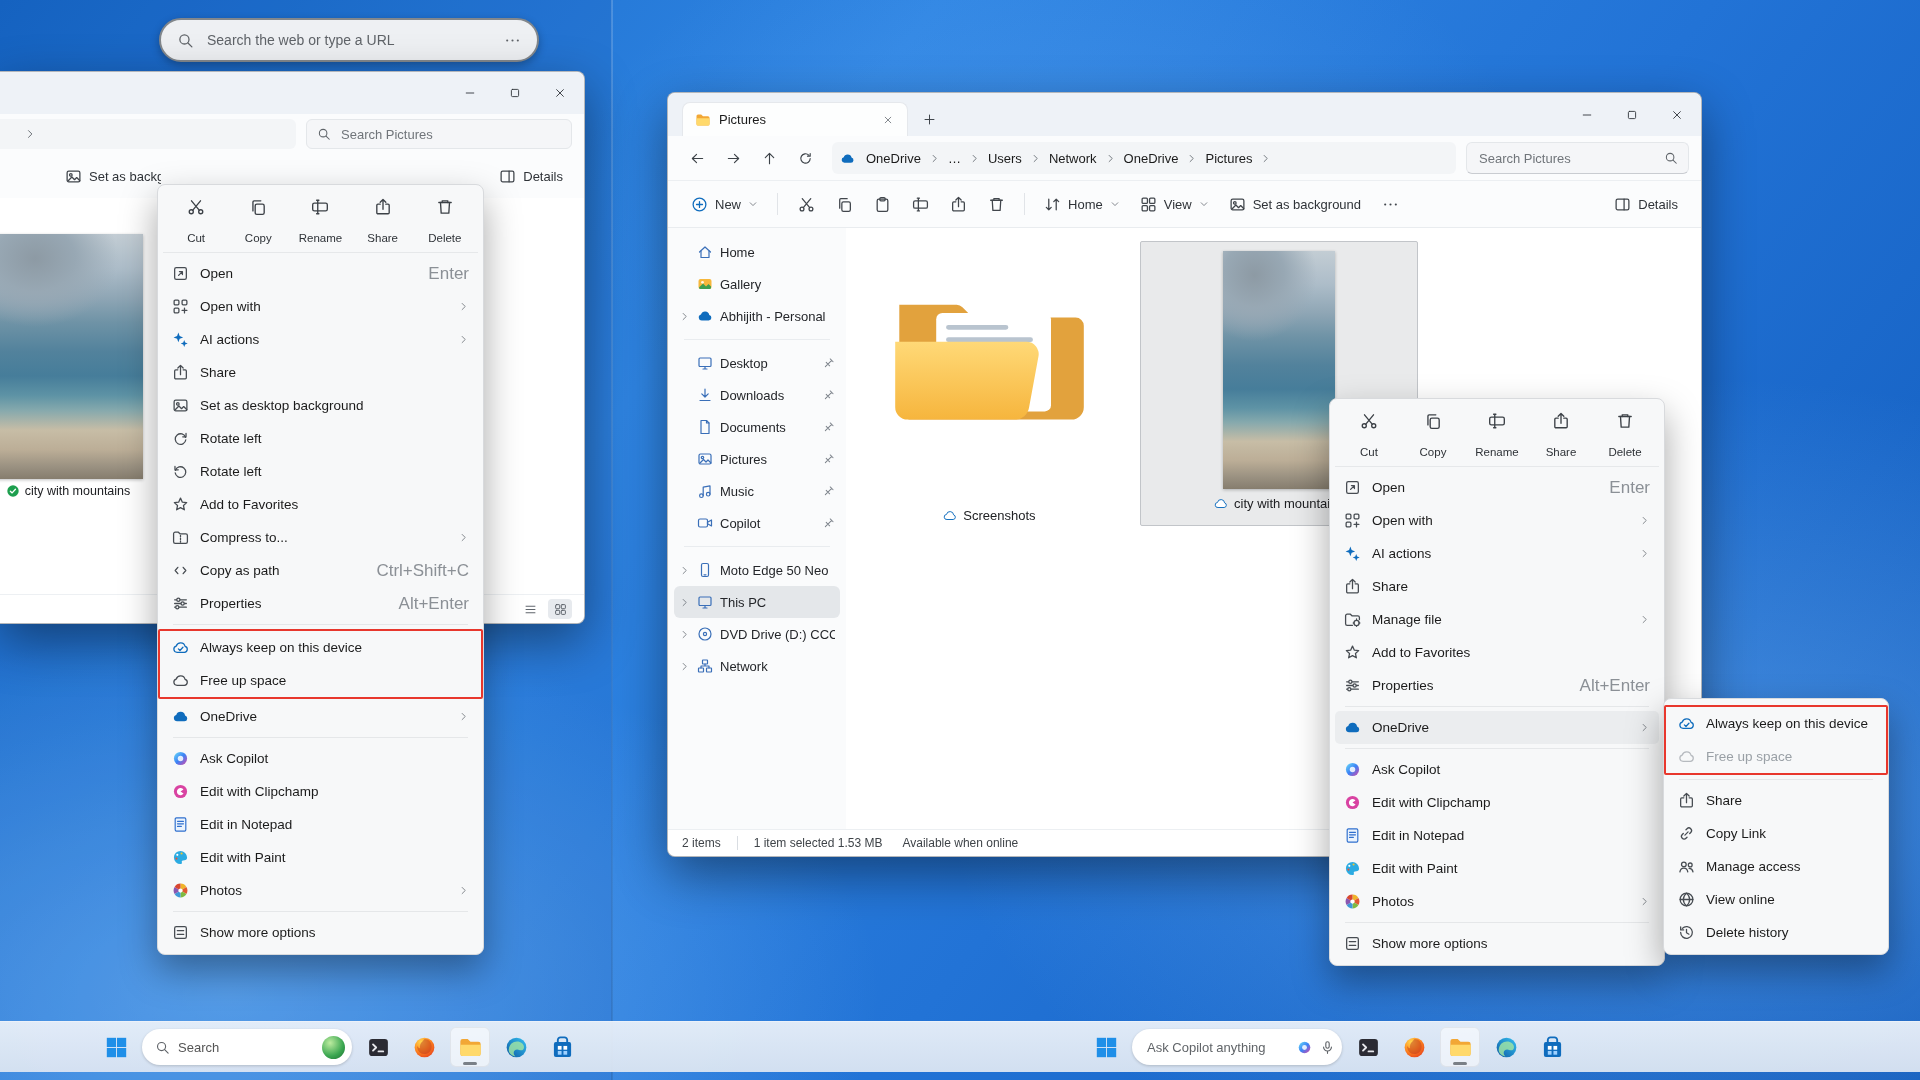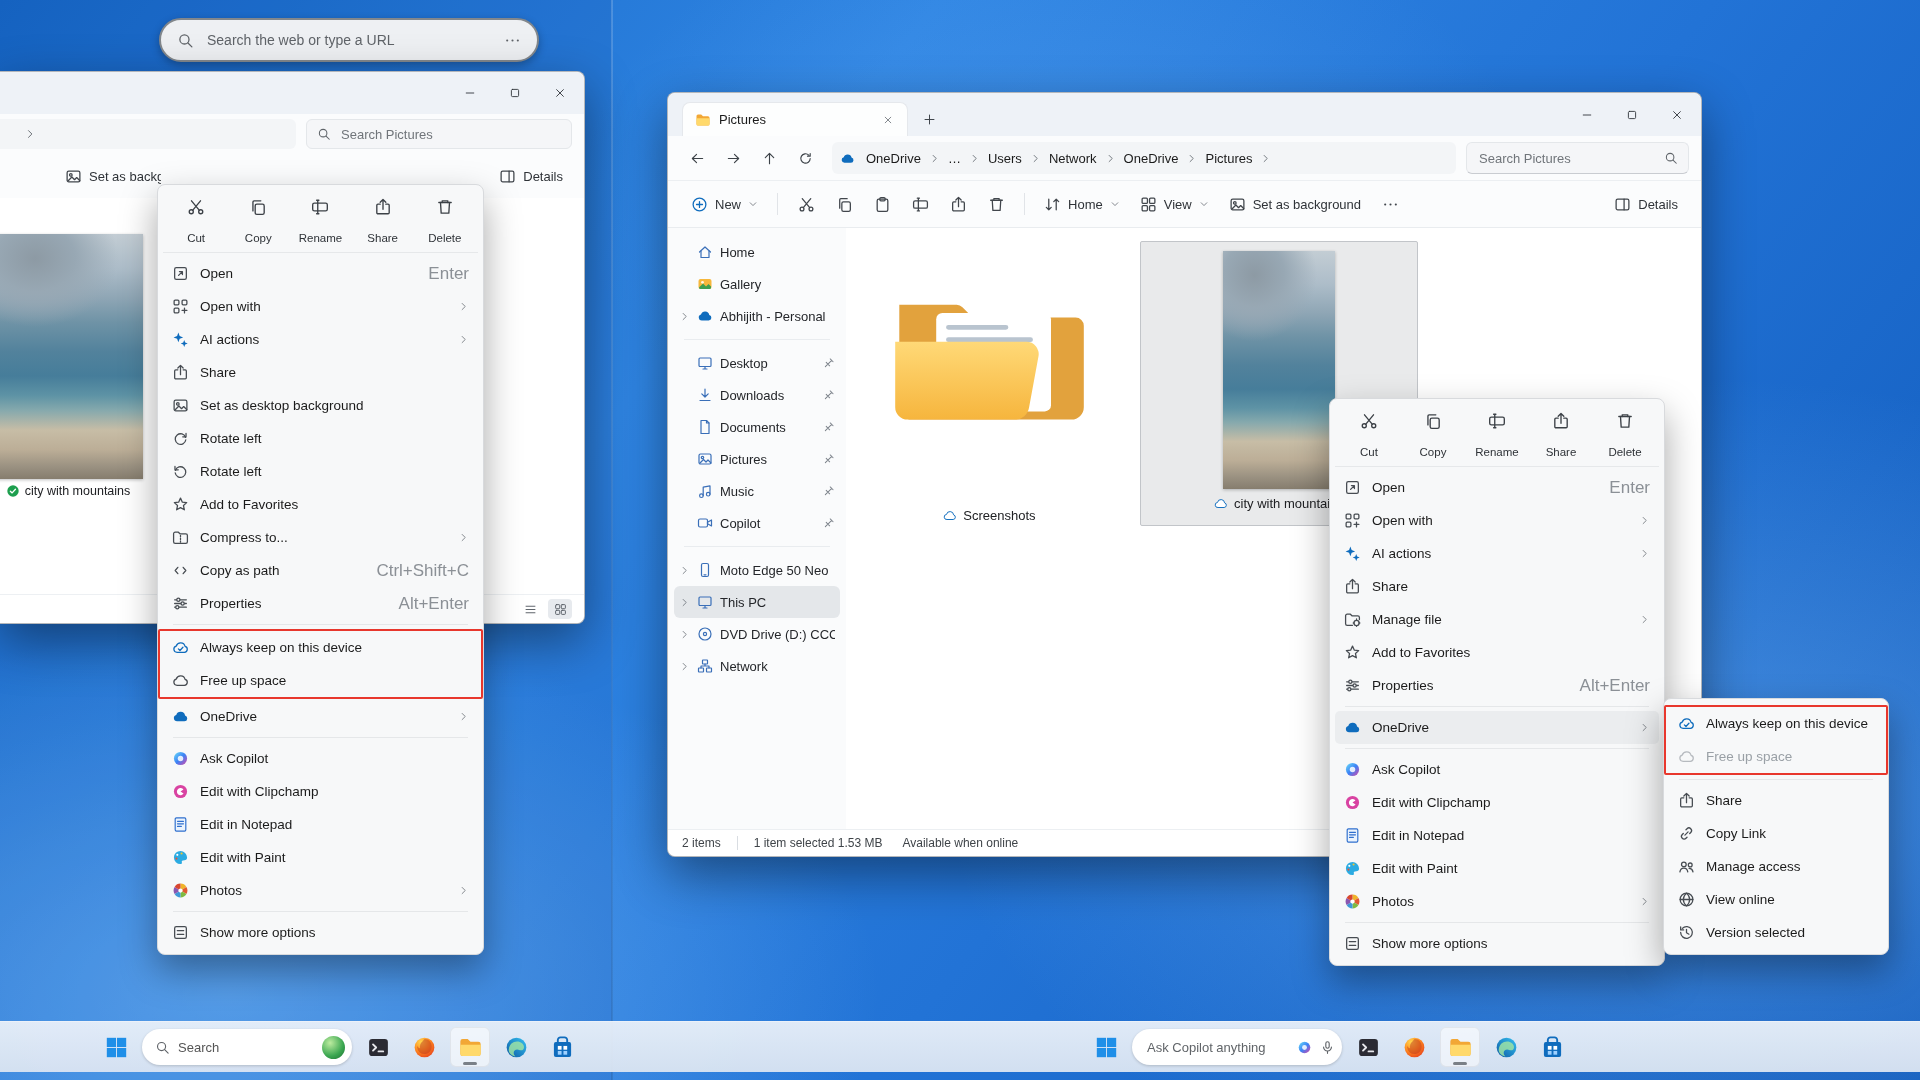--- a/index.html
+++ b/index.html
@@ -1386,21 +1386,21 @@
           <span class="ml">View online</span>
         </div>
         <div class="mi">
           <span class="ic">
             <svg viewBox="0 0 16 16" fill="none" stroke="currentColor" stroke-width="1.2" stroke-linecap="round" stroke-linejoin="round">
               <path d="M2.5 8a5.5 5.5 0 1 0 1.6-3.9"></path>
               <path d="M2.5 2.8v2.8h2.8"></path>
               <path d="M8 5v3.2l2.3 1.4"></path>
             </svg>
           </span>
-          <span class="ml">Version selected</span>
+          <span class="ml">Delete history</span>
         </div>
       </div>
   </div>
 
   <div class="taskbar">
     <div class="tb-cluster tbc-left">
       <div class="tbicon">
           <span class="ic">
             <svg viewBox="0 0 16 16">
               <rect x="1.8" y="1.8" width="5.9" height="5.9" fill="#1f8fe8"></rect>

